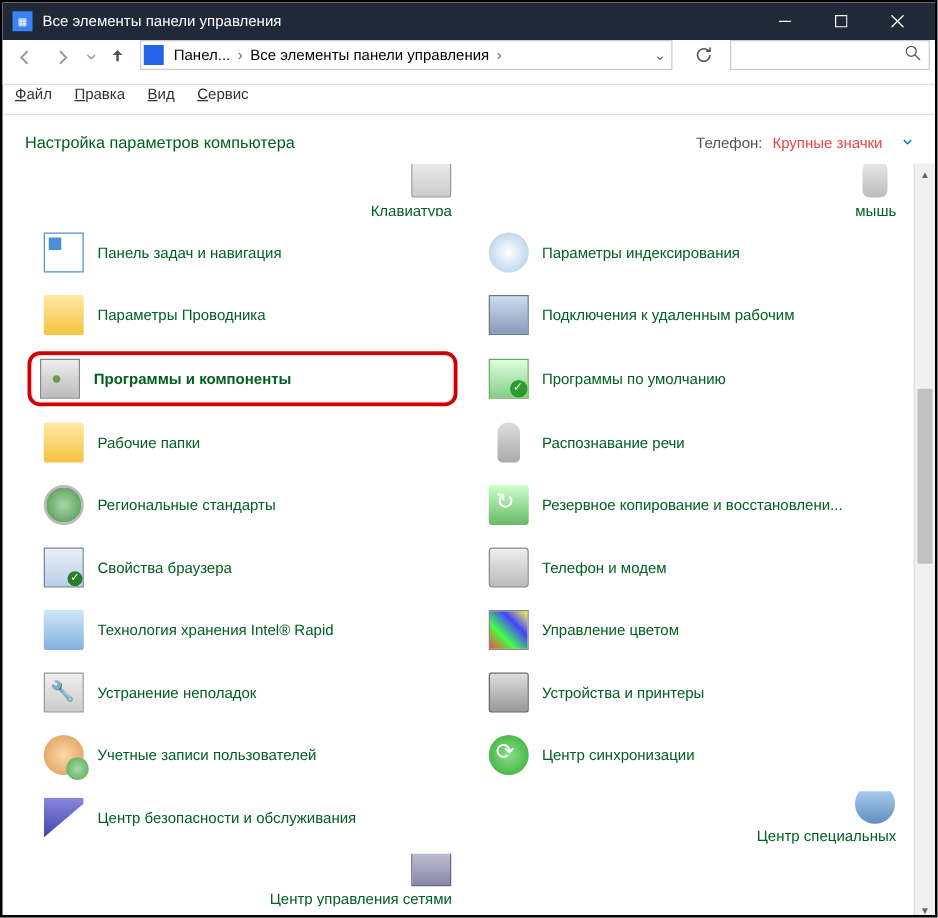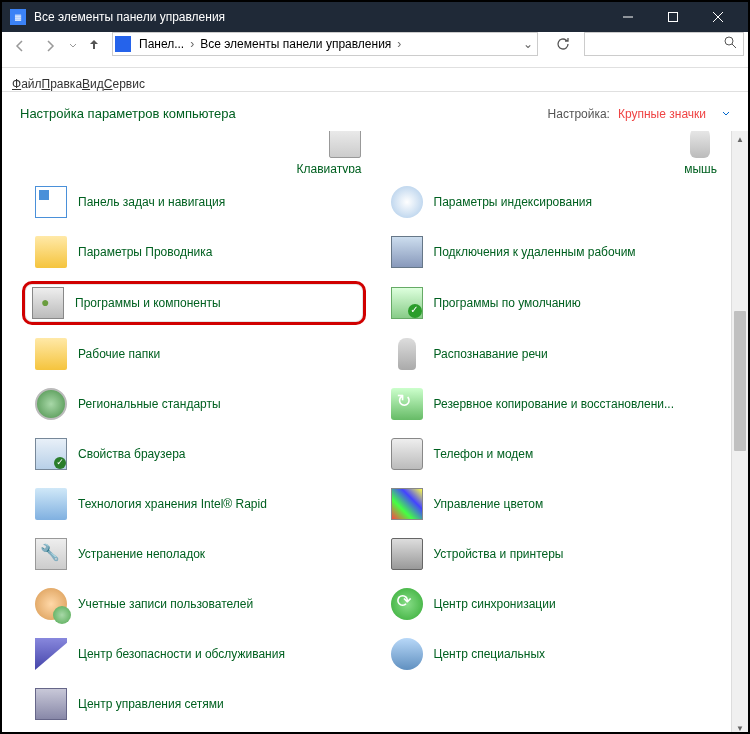--- a/index.html
+++ b/index.html
@@ -15,45 +15,45 @@
 .nav-arrow { width: 28px; height: 28px; display: flex; align-items: center; justify-content: center; color: #999; border-radius: 2px; }
 .nav-up { width: 24px; height: 24px; display: flex; align-items: center; justify-content: center; color: #555; }
 .addr-bar { flex: 1; height: 24px; border: 1px solid #ccc; display: flex; align-items: center; padding: 0 2px; margin: 0 4px; font-size: 12px; overflow: hidden; }
 .addr-icon { width: 16px; height: 16px; background: #2563eb; margin-right: 4px; flex-shrink: 0; }
 .addr-seg { padding: 0 4px; white-space: nowrap; }
 .addr-chev { color: #666; padding: 0 2px; }
 .refresh-btn { width: 30px; height: 24px; display: flex; align-items: center; justify-content: center; margin-left: 4px; color: #555; }
 .search-box { width: 160px; height: 24px; border: 1px solid #ccc; display: flex; align-items: center; padding: 0 6px; margin-left: 4px; color: #999; }
 .search-box .sicon { margin-left: auto; color: #555; }
 
-.menubar { height: 24px; display: flex; align-items: flex-end; padding: 0 10px; border-bottom: 1px solid #e0e0e0; font-size: 12px; color: #333; }
+.menubar { height: 24px; display: flex; align-items: flex-start; padding: 0 10px; gap: 18px; border-bottom: 1px solid #e0e0e0; font-size: 12px; color: #333; }
 .menubar span { text-decoration: underline; text-decoration-color: transparent; }
 .menubar span::first-letter { text-decoration: underline; }
 
 .header-row { display: flex; align-items: center; padding: 14px 18px 10px; }
 .header-title { color: #006020; font-size: 13px; }
 .view-label { margin-left: auto; color: #555; font-size: 12px; margin-right: 8px; }
 .view-select { color: #ef4444; font-size: 12px; display: flex; align-items: center; gap: 16px; }
 
 .content-wrap { display: flex; height: 606px; }
 .content { flex: 1; overflow-y: hidden; padding: 0 10px 10px 28px; }
 .scrollbar { width: 17px; background: #f0f0f0; border-left: 1px solid #ddd; position: relative; }
 .scroll-arrow { height: 17px; background: #f0f0f0; display: flex; align-items: center; justify-content: center; color: #666; font-size: 8px; }
 .scroll-thumb { position: absolute; top: 180px; left: 2px; right: 2px; height: 140px; background: #c0c0c0; border-radius: 1px; }
 
 .grid { display: grid; grid-template-columns: 1fr 1fr; gap: 8px 20px; }
 .item { display: flex; align-items: center; gap: 10px; padding: 2px 4px; min-height: 42px; }
 .item .icon { width: 34px; height: 34px; flex-shrink: 0; display: flex; align-items: center; justify-content: center; border-radius: 3px; }
 .item .label { color: #006020; font-size: 12px; line-height: 1.35; }
 .item.cut { overflow: hidden; height: 22px; align-items: flex-end; flex-direction: column; }
 .item.cut .icon { height: 18px; }
-.item.cutbot { overflow: hidden; height: 20px; align-items: center; }
+.item.cutbot { overflow: hidden; height: 20px; align-items: flex-end; flex-direction: column; }
 .item.cutbot .icon { height: 16px; }
 
-.highlight-box { border: 3px solid #d00000; border-radius: 10px; padding: 2px 6px; margin-left: -8px; box-shadow: 0 0 0 1px rgba(0,0,0,0.1) inset; }
+.highlight-box { border: 3px solid #d00000; border-radius: 10px; padding: 2px 6px; margin-left: -8px; box-shadow: 0 0 0 1px rgba(0,0,0,0.1) inset; font-weight: bold; }
 
 
 .ic { position: relative; width: 32px; height: 32px; }
 .ic-keyboard { background: linear-gradient(#eee,#ccc); border: 1px solid #999; border-radius: 2px; }
 .ic-taskbar { background: #fff; border: 1px solid #4a90d9; }
 .ic-taskbar::after { content: ""; position: absolute; left: 3px; top: 3px; width: 10px; height: 10px; background: #4a90d9; }
 .ic-index { background: radial-gradient(#fff,#a8c8e8); border-radius: 50%; }
 .ic-folder { background: linear-gradient(#ffe9a8,#f5c43d); border-radius: 2px; }
 .ic-remote { background: linear-gradient(#cde,#89b); border: 1px solid #678; }
 .ic-programs { background: linear-gradient(#eee,#bbb); border: 1px solid #888; }
@@ -156,21 +156,21 @@
 
 <div class="menubar">
   <span>Файл</span>
   <span>Правка</span>
   <span>Вид</span>
   <span>Сервис</span>
 </div>
 
 <div class="header-row">
   <div class="header-title">Настройка параметров компьютера</div>
-  <div class="view-label">Настройка:</div>
+  <div class="view-label">Телефон:</div>
   <div class="view-select">
     <span>Крупные значки</span>
     <svg width="8" height="8">
         <path d="M1 2 L4 5 L7 2" fill="none" stroke="#0066cc"></path>
       </svg>
   </div>
 </div>
 
 <div class="content-wrap">
 <div class="content">

